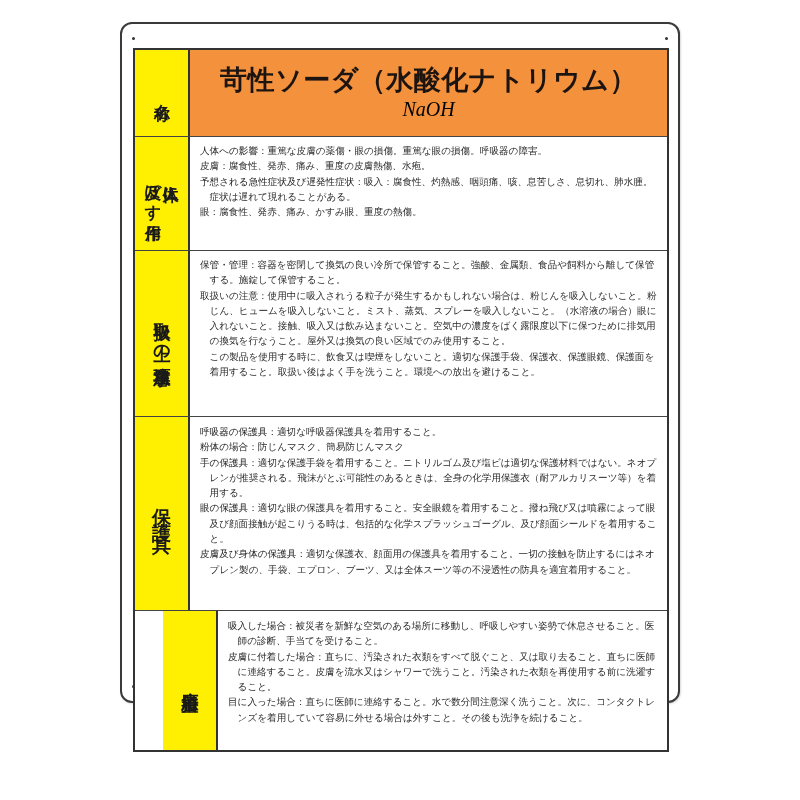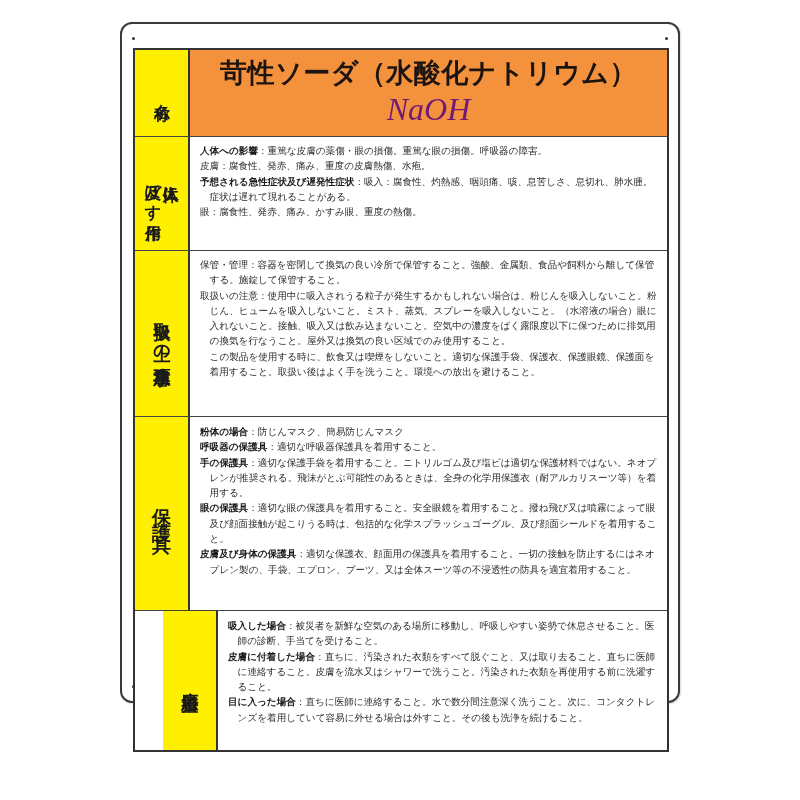--- a/index.html
+++ b/index.html
@@ -30,30 +30,30 @@
     }
     .label .vert {
       writing-mode: vertical-rl; text-orientation: upright;
       font-size: 17px; letter-spacing: 1px; line-height: 1.05;
     }
     .content {
       flex: 1; padding: 6px 8px 4px 10px; font-size: 9.6px; line-height: 15.3px; color: #2a2a2a;
       font-family: "DejaVu Sans", sans-serif;
     }
     .item { text-indent: -1em; padding-left: 1em; }
-    .item .key { font-weight: bold; color: #1a1a1a; text-align: right; }
+    .item .key { font-weight: normal; color: #1a1a1a; text-align: right; }
 
     .row.title { height: 87px; }
     .row.title .label .vert { font-size: 16px; letter-spacing: 2px; }
     .title-box {
       flex: 1; background: #f4913c; display: flex; flex-direction: column;
       align-items: center; justify-content: center; padding-bottom: 4px;
     }
     .title-main { font-family: "DejaVu Sans", sans-serif; font-weight: bold; font-size: 27px; color: #1c1410; letter-spacing: 0.5px; }
-    .title-sub { font-family: "Liberation Serif", serif; font-style: italic; font-size: 32px; color: #701a75; margin-top: 0px; }
+    .title-sub { font-family: "Liberation Serif", serif; font-style: italic; font-size: 20px; color: #000000; margin-top: 0px; }
 
     .row.effects { height: 114px; }
     .row.handling { height: 166px; }
     .row.ppe { height: 194px; }
     .row.firstaid { flex: 1; }
     .row.ppe .content { padding-top: 7px; }
     .row.firstaid .content { padding-top: 7px; }
 
     .effects-label { display: flex; flex-direction: row-reverse; gap: 1px; }
     .effects-label .vert { font-size: 16px; }
@@ -104,22 +104,22 @@
         <div class="item"><span>取扱いの注意：使用中に吸入されうる粒子が発生するかもしれない場合は、粉じんを吸入しないこと。粉じん、ヒュームを吸入しないこと。ミスト、蒸気、スプレーを吸入しないこと。（水溶液の場合）眼に入れないこと。接触、吸入又は飲み込まないこと。空気中の濃度をばく露限度以下に保つために排気用の換気を行なうこと。屋外又は換気の良い区域でのみ使用すること。</span></div>
         <div class="item" style="padding-left:1em;text-indent:0"><span>この製品を使用する時に、飲食又は喫煙をしないこと。適切な保護手袋、保護衣、保護眼鏡、保護面を着用すること。取扱い後はよく手を洗うこと。環境への放出を避けること。</span></div>
       </div>
     </div>
 
     <div class="row ppe">
       <div class="label ppe-label">
         <span class="vert">保護具</span>
       </div>
       <div class="content">
+        <div class="item"><span class="key">呼吸器の保護具</span><span>：適切な呼吸器保護具を着用すること。</span></div>
         <div class="item"><span class="key">粉体の場合</span><span>：防じんマスク、簡易防じんマスク</span></div>
-        <div class="item"><span class="key">呼吸器の保護具</span><span>：適切な呼吸器保護具を着用すること。</span></div>
         <div class="item"><span class="key">手の保護具</span><span>：適切な保護手袋を着用すること。ニトリルゴム及び塩ビは適切な保護材料ではない。ネオプレンが推奨される。飛沫がとぶ可能性のあるときは、全身の化学用保護衣（耐アルカリスーツ等）を着用する。</span></div>
         <div class="item"><span class="key">眼の保護具</span><span>：適切な眼の保護具を着用すること。安全眼鏡を着用すること。撥ね飛び又は噴霧によって眼及び顔面接触が起こりうる時は、包括的な化学スプラッシュゴーグル、及び顔面シールドを着用すること。</span></div>
         <div class="item"><span class="key">皮膚及び身体の保護具</span><span>：適切な保護衣、顔面用の保護具を着用すること。一切の接触を防止するにはネオプレン製の、手袋、エプロン、ブーツ、又は全体スーツ等の不浸透性の防具を適宜着用すること。</span></div>
       </div>
     </div>
 
     <div class="row firstaid">
       <div class="label">
         <span class="vert">応急措置</span>
       </div>

